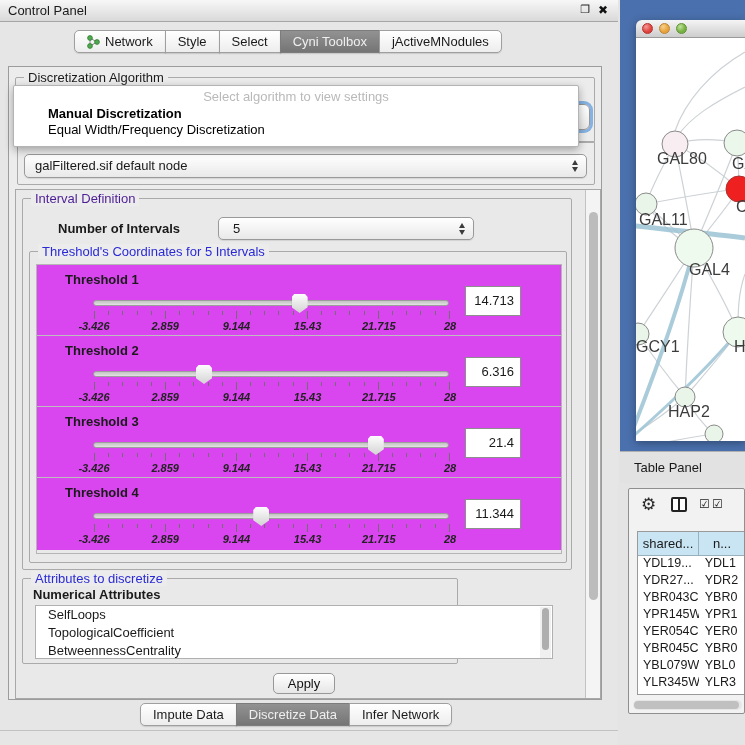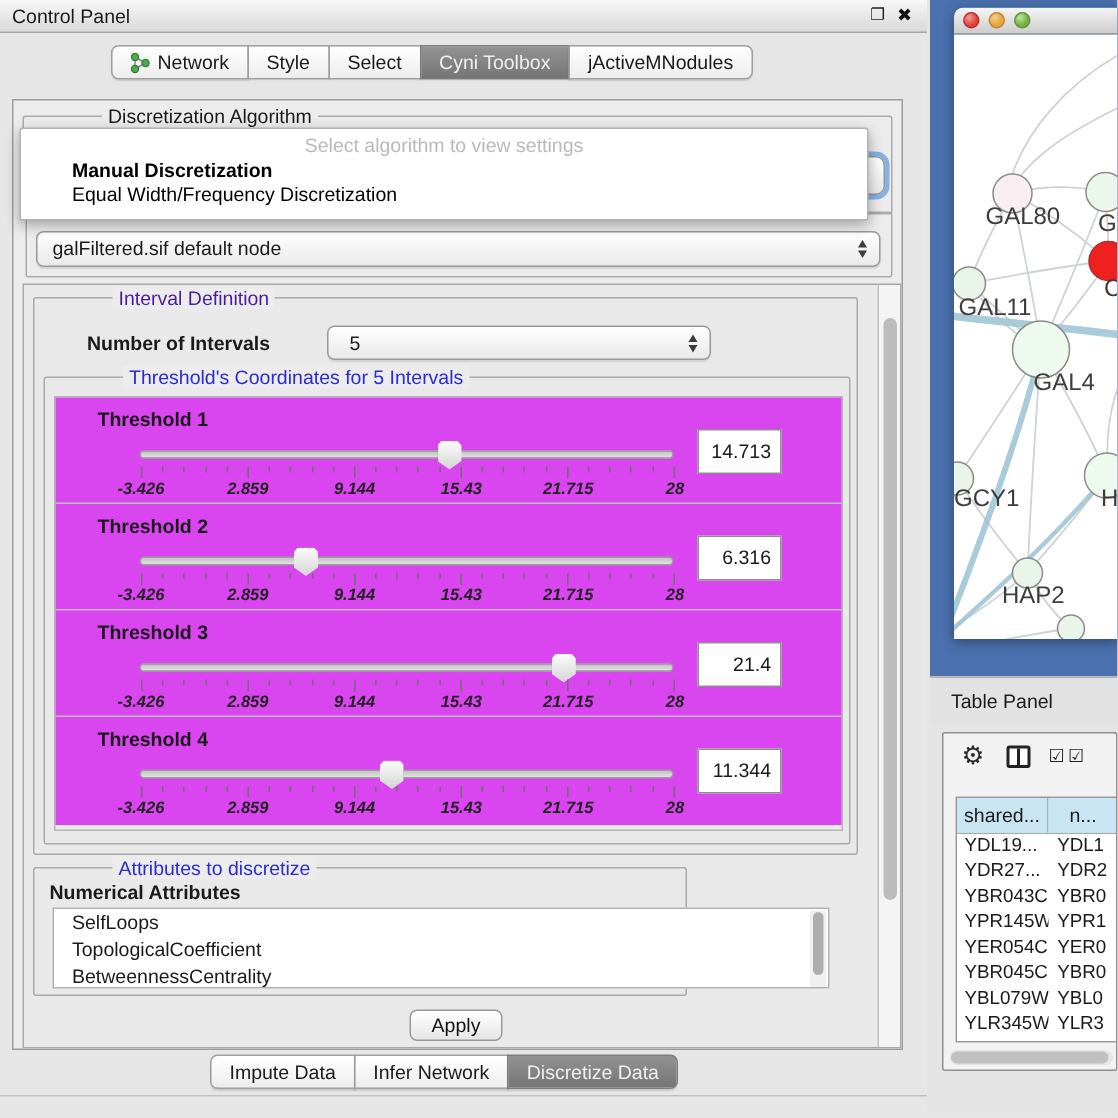--- a/index.html
+++ b/index.html
@@ -21,21 +21,21 @@
   .seg:first-child { border-radius:5px 0 0 5px; margin-left:0; }
   .seg:last-child { border-radius:0 5px 5px 0; }
   .seg.selected { background:linear-gradient(#929292,#757575); color:#efefef; border-color:#7c7c7c; }
   #top-tabs { left:74px; top:30px; }
   #bottom-tabs { left:140px; top:703px; }
 
   #content-panel { position:absolute; left:8px; top:66px; width:594px; height:634px;
     background:#ececec; border:1px solid #9c9c9c; }
 
   .group { position:absolute; border:1px solid #aaaaaa; border-radius:2px; }
-  .legend { position:absolute; top:-8px; left:8px; background:#ececec; padding:0 4px; font-size:13px; line-height:15px;margin-left:44px; }
+  .legend { position:absolute; top:-8px; left:8px; background:#ececec; padding:0 4px; font-size:13px; line-height:15px; }
   .legend.green { color:#4c1d95; }
   .legend.blue  { color:#2a2ad6; }
 
   #grp-disc { left:6px; top:10px; width:580px; height:66px; }
   #algo-combo { position:absolute; left:8px; top:26px; width:566px; height:26px; border-radius:6px;
     background:linear-gradient(#fff,#e8e8e8); border:1px solid #979797; box-shadow:0 0 0 3px #85b2e2; z-index:1; }
 
   #algo-popup { position:absolute; left:4px; top:18px; width:566px; height:62px; background:#ffffff;
     border:1px solid #b3b3b3; border-radius:2px; box-shadow:0 3px 9px rgba(0,0,0,.32); z-index:10; }
   #algo-popup .hint { position:absolute; left:0; top:3px; width:100%; text-align:center; color:#b9b9b9; font-size:13px; }
@@ -91,21 +91,21 @@
   #attr-vscroll .thumb { position:absolute; left:2px; top:1px; width:7px; height:42px; background:#aeaeae; border-radius:4px; }
 
   #apply-btn { position:absolute; left:257px; top:483px; width:62px; height:21px;
     background:linear-gradient(#ffffff,#e6e6e6); border:1px solid #989898; border-radius:5px;
     font-size:13px; font-family:inherit; color:#111; }
 
   #cp-bottom-line { position:absolute; left:0; top:730px; width:618px; height:1px; background:#c2c2c2; }
 
   
   #network-frame { position:absolute; left:620px; top:0; width:125px; height:451px; background:#4a70ad; }
-  #mac-window { position:absolute; left:16px; top:5px; width:109px; height:421px; background:#0369a1;
+  #mac-window { position:absolute; left:16px; top:20px; width:109px; height:421px; background:#737373;
     border-radius:6px 0 0 0; box-shadow:0 2px 8px rgba(0,0,0,.35); }
   #mac-titlebar { position:absolute; left:0; top:0; width:109px; height:18px;
     background:linear-gradient(#f5f5f5,#cdcdcd); border-radius:6px 0 0 0; border-bottom:1px solid #9a9a9a; }
   .light { position:absolute; top:3px; width:11px; height:11px; border-radius:50%; }
   .light.red { left:6px; background:radial-gradient(circle at 35% 30%, #f49a96, #df413c 60%); border:1px solid #b5302c; }
   .light.yellow { left:23px; background:radial-gradient(circle at 35% 30%, #f7d08a, #e8a23b 60%); border:1px solid #bc8330; }
   .light.green { left:40px; background:radial-gradient(circle at 35% 30%, #bfe49a, #76b041 60%); border:1px solid #5f9134; }
   #net-canvas { position:absolute; left:0; top:18px; width:109px; height:403px; overflow:hidden; background:#fff; }
 
   #table-panel-header { position:absolute; left:620px; top:451px; width:125px; height:32px;
@@ -417,25 +417,25 @@
             <div class="thumb"></div>
           </div>
       </div>
 
     </div>
 
     <div id="bottom-tabs" class="segbar">
       <div class="seg">
           <span>Impute Data</span>
         </div>
+      <div class="seg selected">
+          <span>Discretize Data</span>
+        </div>
       <div class="seg">
           <span>Infer Network</span>
-        </div>
-      <div class="seg selected">
-          <span>Discretize Data</span>
         </div>
     </div>
     <div id="cp-bottom-line"></div>
   </section>
 
   <section id="right-side">
     <div id="network-frame">
       <div id="mac-window">
         <div id="mac-titlebar">
           <span class="light red"></span>

